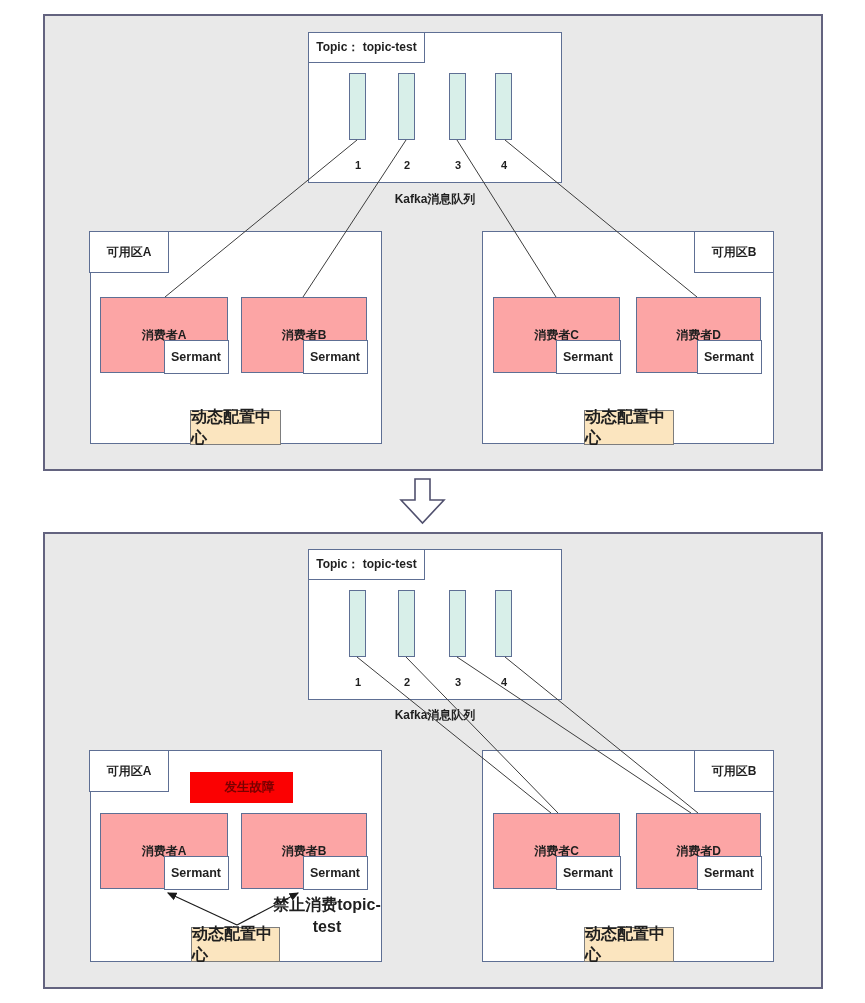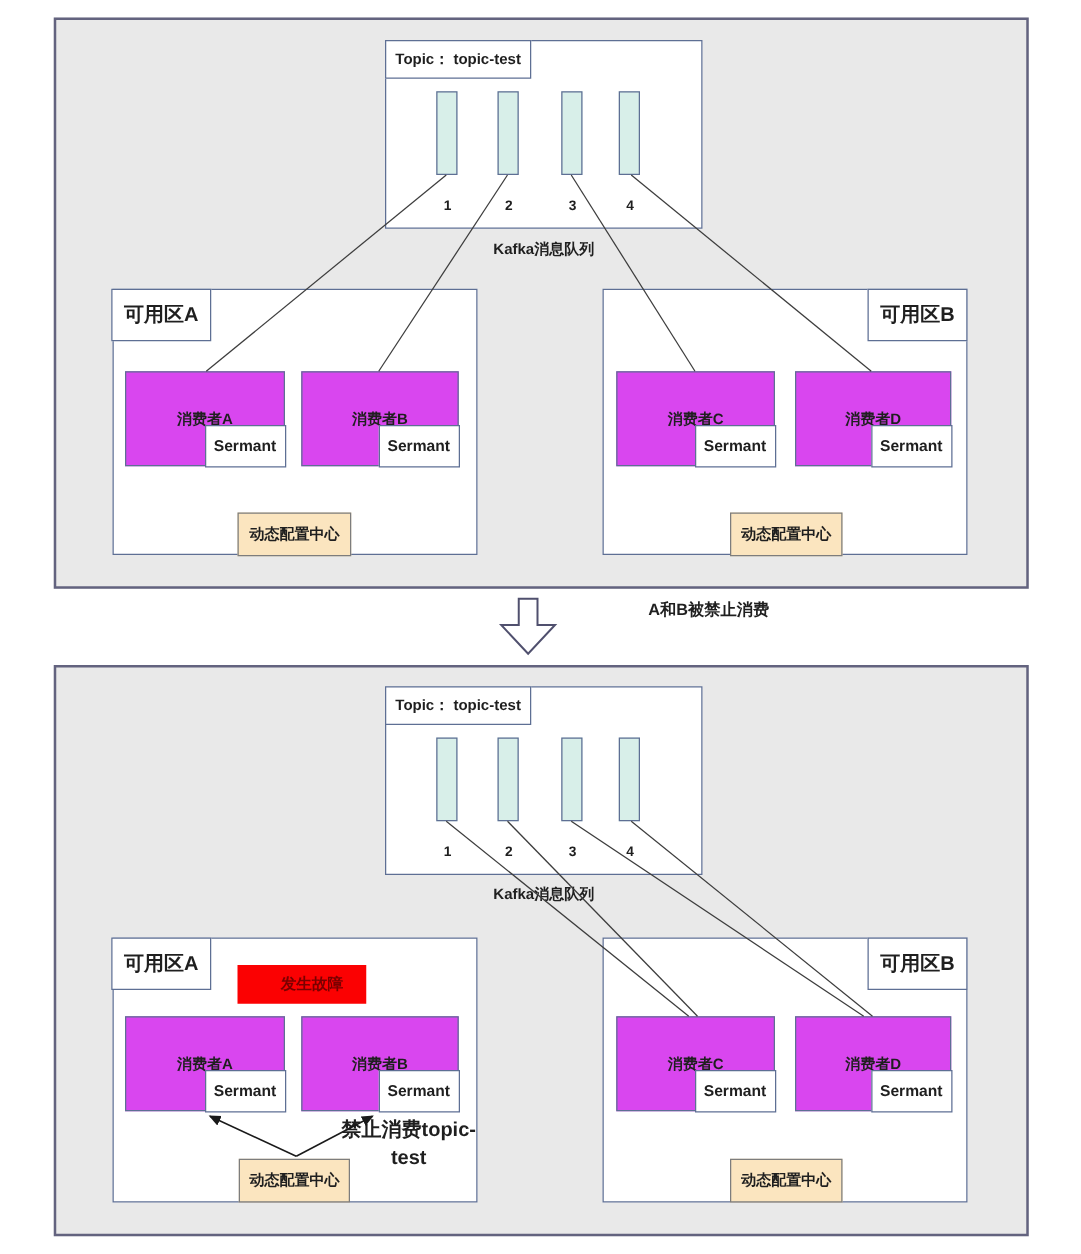--- a/index.html
+++ b/index.html
@@ -5,24 +5,24 @@
   html,body{margin:0;padding:0;background:#ffffff;}
   body{width:865px;height:1003px;position:relative;font-family:"Liberation Sans","DejaVu Sans",sans-serif;color:#1f1f1f;overflow:hidden;}
   .abs{position:absolute;box-sizing:border-box;font-weight:bold;}
   .panel{background:#e9e9e9;border:2px solid #63637f;}
   .kafka-box{background:#ffffff;border:1.5px solid #5e6f94;}
   .topic-label{background:#ffffff;border:1.5px solid #5e6f94;display:flex;align-items:center;justify-content:center;font-size:12px;}
   .partition{background:#d8efe9;border:1.5px solid #5e6f94;}
   .pnum{font-size:11px;width:20px;text-align:center;}
   .caption{font-size:12px;text-align:center;width:160px;}
   .zone{background:#ffffff;border:1.5px solid #5e6f94;}
-  .zone-label{background:#ffffff;border:1.5px solid #5e6f94;display:flex;align-items:center;justify-content:center;font-size:16px;}
-  .consumer{background:#d946ef;border:1.5px solid #5e6f94;display:flex;align-items:center;justify-content:center;font-size:12px;}
+  .zone-label{background:#ffffff;border:1.5px solid #5e6f94;display:flex;align-items:center;justify-content:center;font-size:12px;}
+  .consumer{background:#fca5a5;border:1.5px solid #5e6f94;display:flex;align-items:center;justify-content:center;font-size:12px;}
   .sermant{position:absolute;right:-1.5px;bottom:-1.5px;width:63px;height:32px;background:#ffffff;border:1.5px solid #5e6f94;display:flex;align-items:center;justify-content:center;font-size:12.5px;}
-  .config{background:#fbe5bf;border:1px solid #7d7d7d;display:flex;align-items:center;justify-content:center;font-size:12px;}
+  .config{background:#fbe5bf;border:1px solid #7d7d7d;display:flex;align-items:center;justify-content:center;font-size:16px;}
   .fault{background:#fb0102;color:#790000;display:flex;align-items:center;justify-content:center;font-size:12.5px;font-weight:bold;}
   .note{font-size:13px;line-height:22px;text-align:center;}
   .ban-note{font-size:16px;line-height:22px;text-align:center;}
   #overlay{position:absolute;left:0;top:0;width:865px;height:1003px;pointer-events:none;z-index:10;}
 </style>
 </head>
 <body>
 
 <div class="abs panel" style="left:43px;top:14px;width:780px;height:457px;"></div>
 
@@ -74,21 +74,20 @@
   <span>消费者D</span>
   <div class="sermant">
       <span>Sermant</span>
     </div>
 </div>
 <div class="abs config" style="left:584px;top:410px;width:90px;height:35px;">
   <span>动态配置中心</span>
 </div>
 
 <div class="abs note" style="left:452px;top:477px;width:230px;">
-  <div>A和B被禁止消费</div>
 </div>
 
 <div class="abs panel" style="left:43px;top:532px;width:780px;height:457px;"></div>
 
 <div class="abs kafka-box" style="left:308px;top:549px;width:254px;height:151px;"></div>
 <div class="abs topic-label" style="left:308px;top:549px;width:117px;height:31px;">
   <span>Topic： topic-test</span>
 </div>
 <div class="abs partition" style="left:349px;top:590px;width:17px;height:67px;"></div>
 <div class="abs partition" style="left:398px;top:590px;width:17px;height:67px;"></div>

